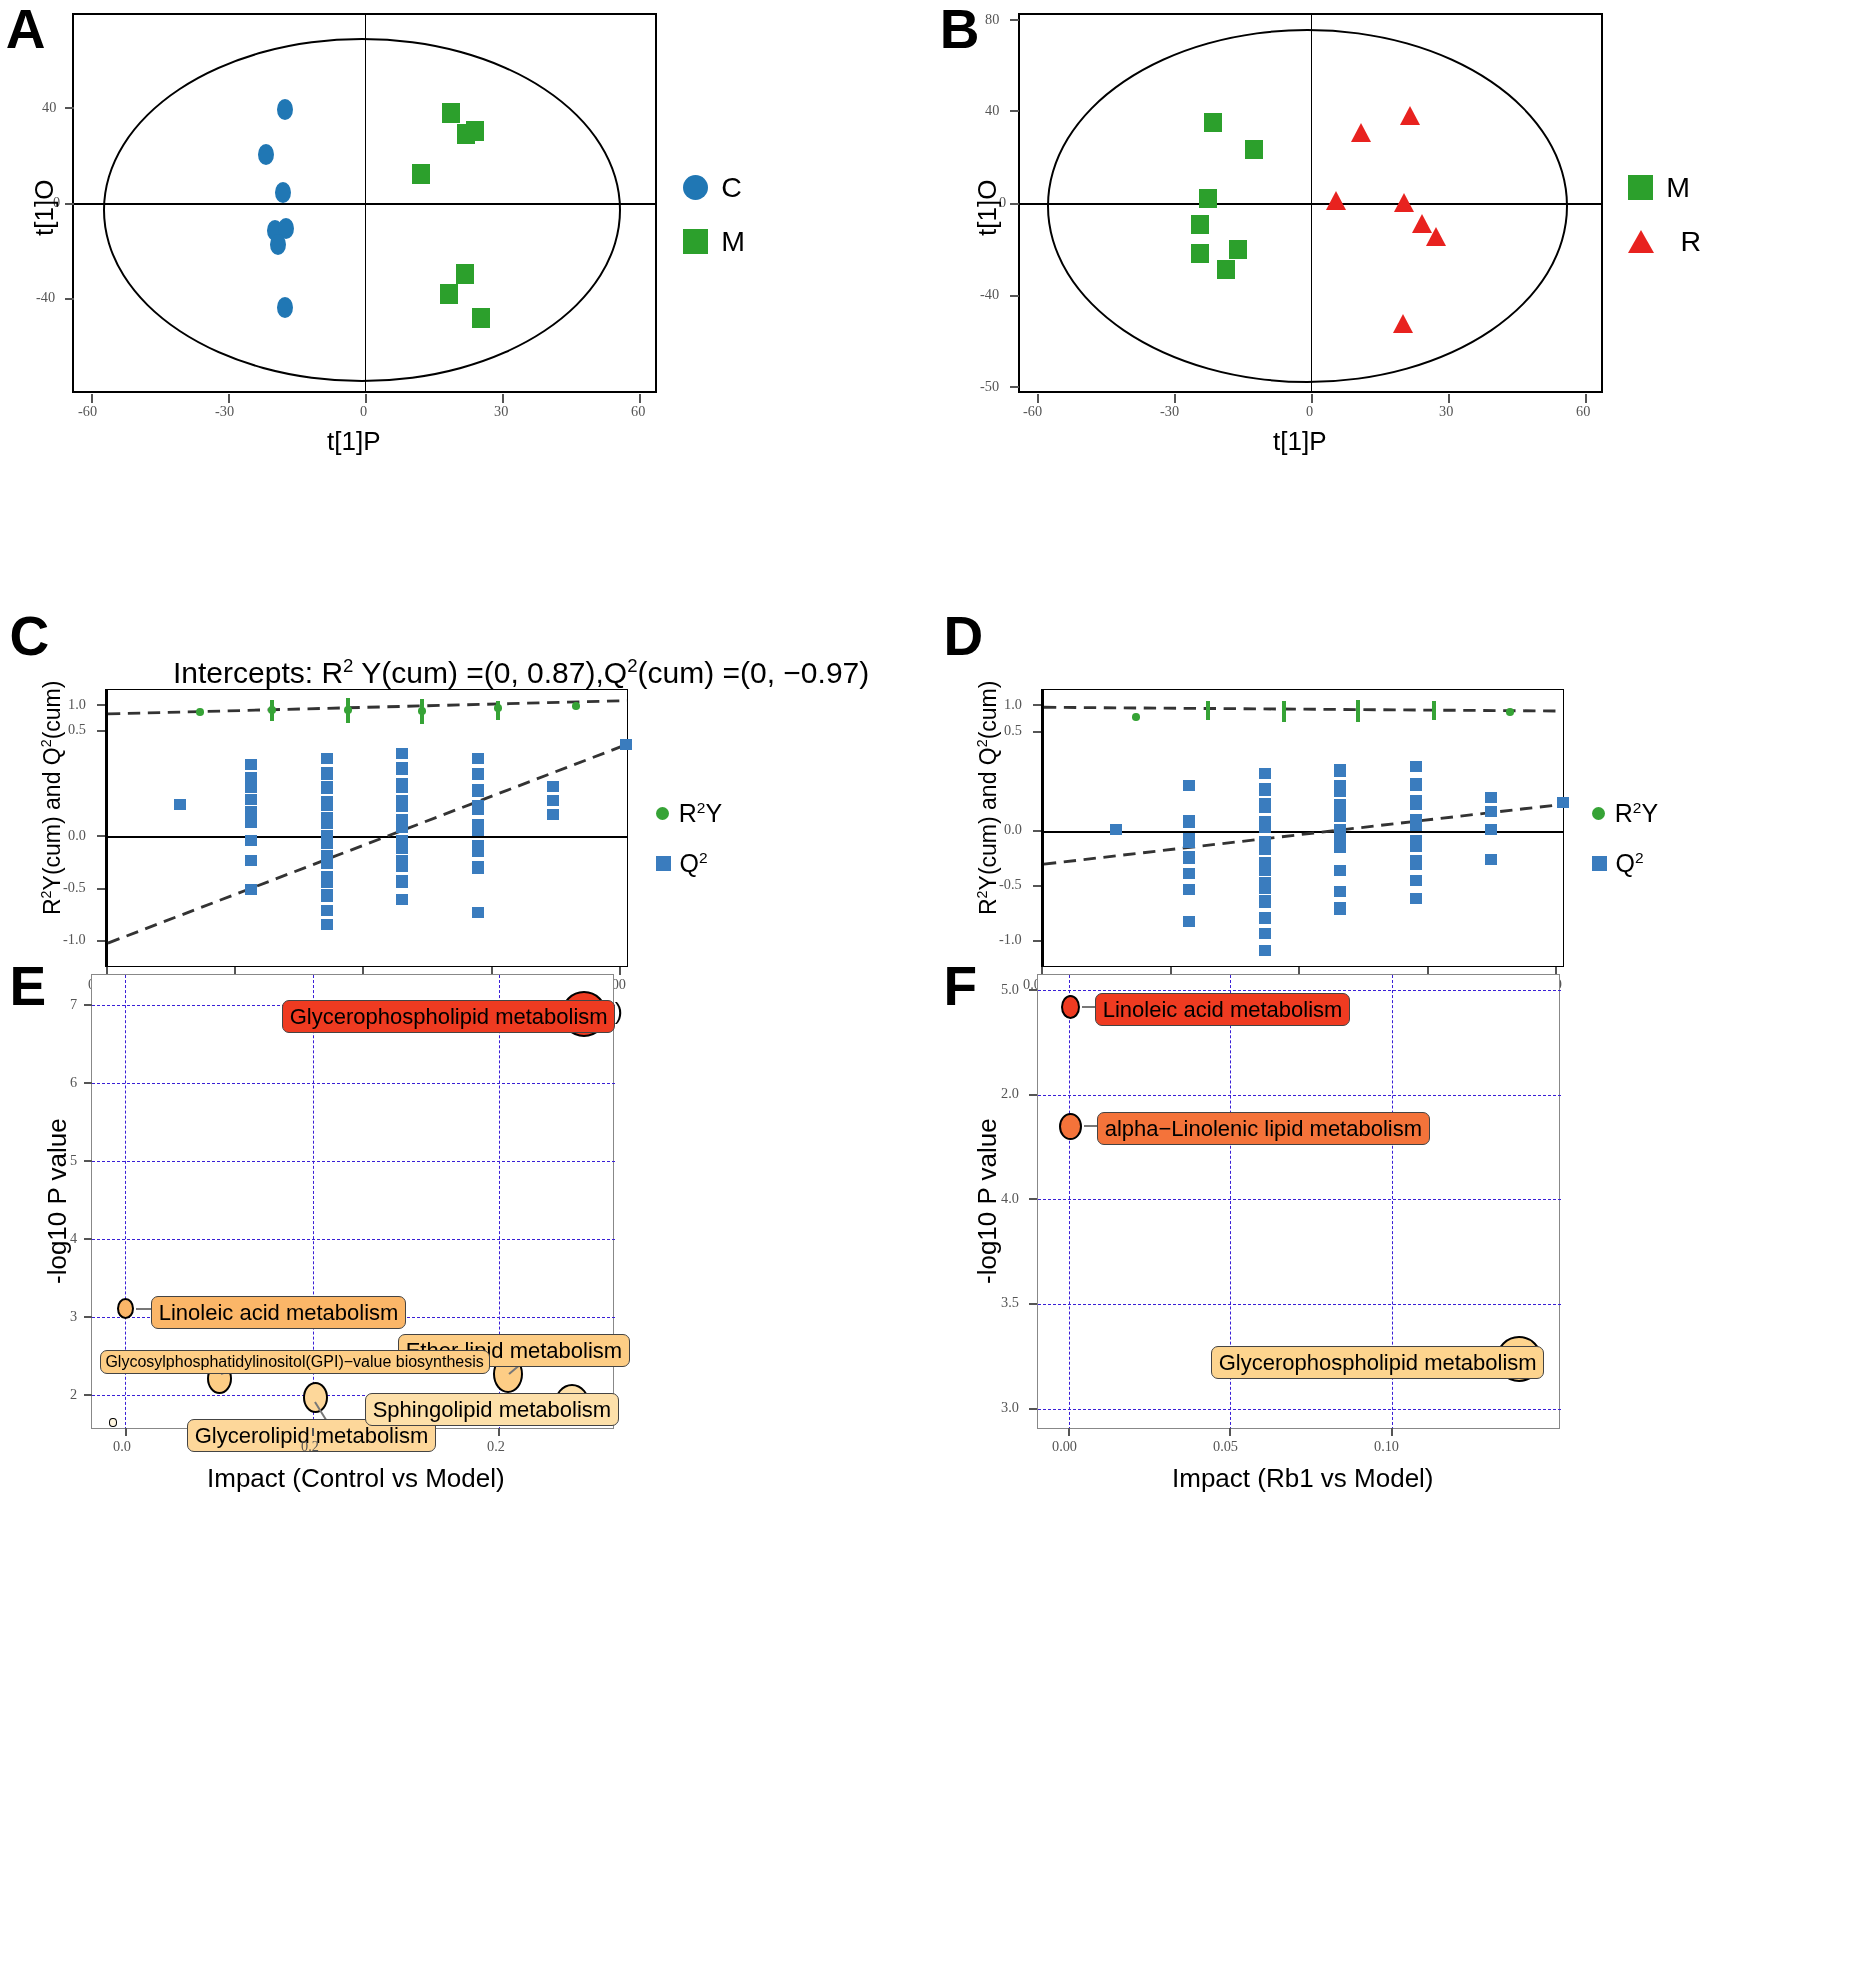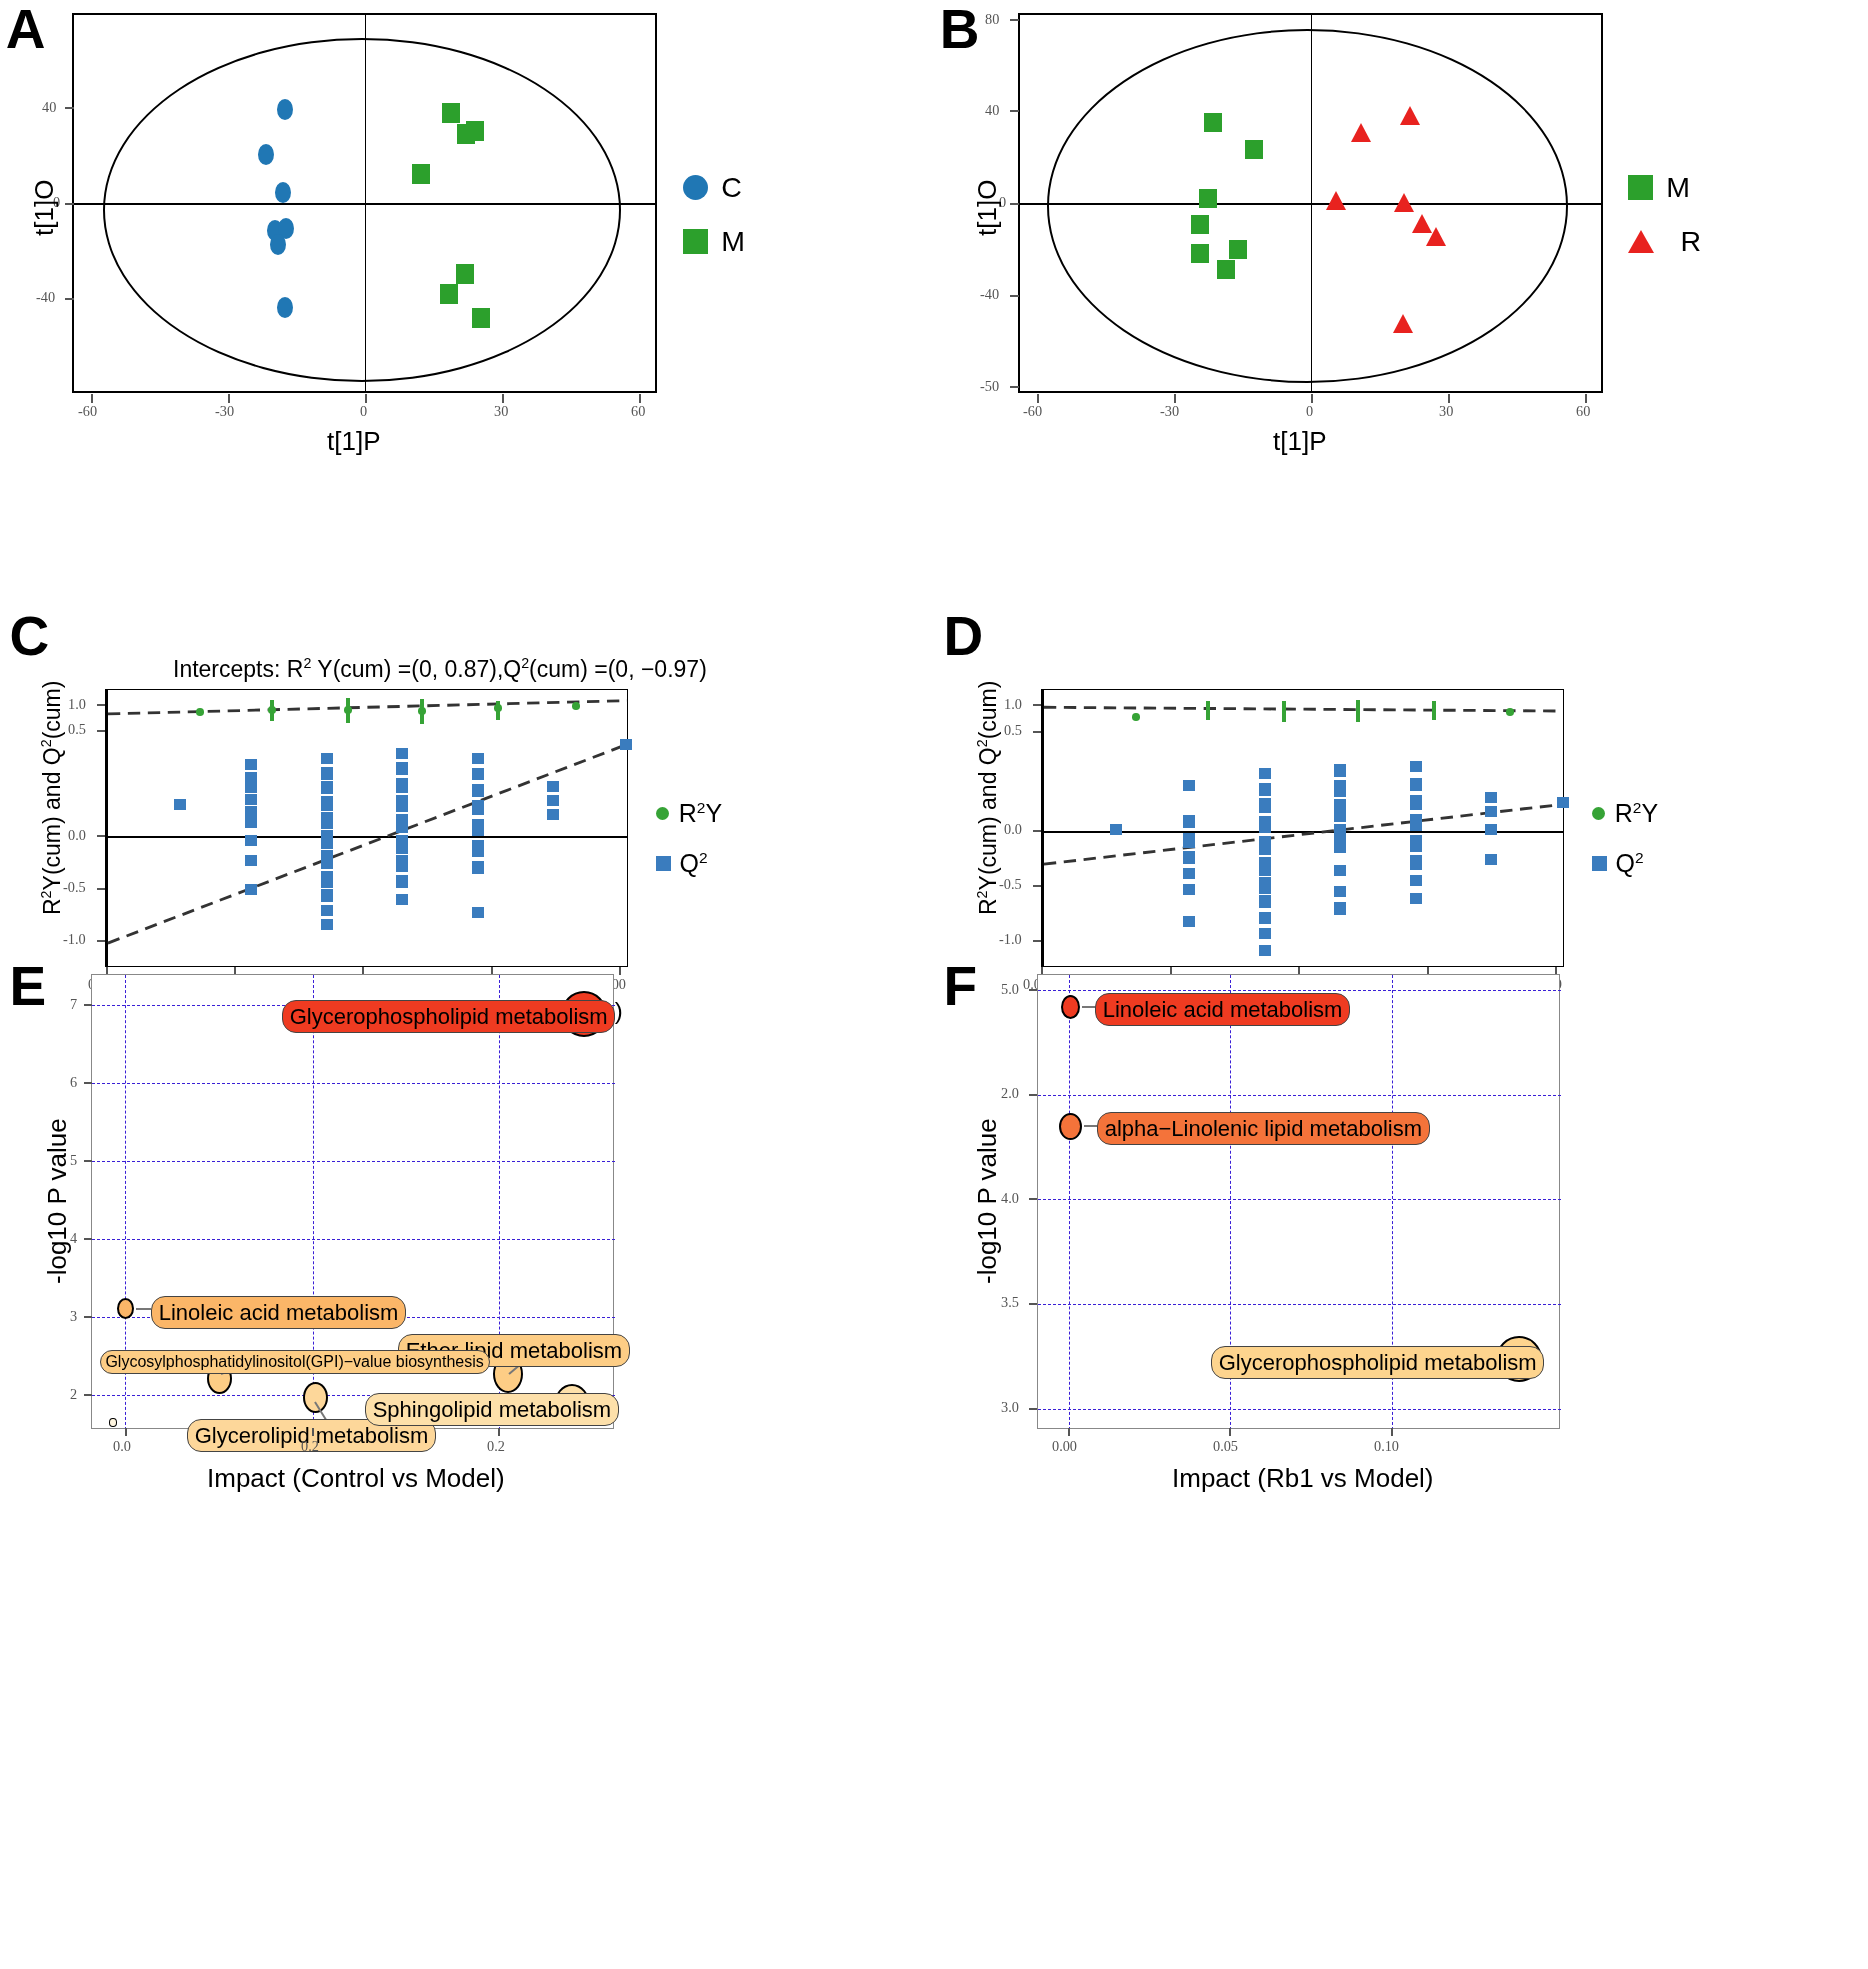--- a/index.html
+++ b/index.html
@@ -43,21 +43,21 @@
     color:#000;
     white-space:nowrap;
     font-family:"Liberation Sans", sans-serif;
   }
   .axtitle.vert {
     transform-origin: 0 0;
     transform: rotate(-90deg);
   }
   .plot-title {
     position:absolute;
-    font-size:23px;
+    font-size:30px;
     white-space:nowrap;
     font-family:"Liberation Sans", sans-serif;
   }
   
   .pt { position:absolute; }
   .pt-circle { border-radius:50%; }
   
   .legend { position:absolute; }
   .legend-row { display:flex; align-items:center; margin-bottom:21px; }
   .legend-key { width:25px; height:25px; margin-right:13.3px; }
@@ -77,21 +77,21 @@
   .r2dot { position:absolute; background:#36a336; border-radius:50%; }
   
   .bubble {
     position:absolute;
     border:2.4px solid #000;
     border-radius:50%;
   }
   .blabel {
     position:absolute;
     border:1.5px solid #444;
-    border-radius:14px;
+    border-radius:7px;
     font-size:20px;
     padding:2.9px 6.7px;
     white-space:nowrap;
     font-family:"Liberation Sans", sans-serif;
     color:#000;
     line-height:1.15;
   }
   .blabel.sm { font-size:16px; padding:1.9px 4.8px; }
   .leader { position:absolute; background:#777; transform-origin:0 50%; height:1.9px; }
   .gridv, .gridh { position:absolute; }

